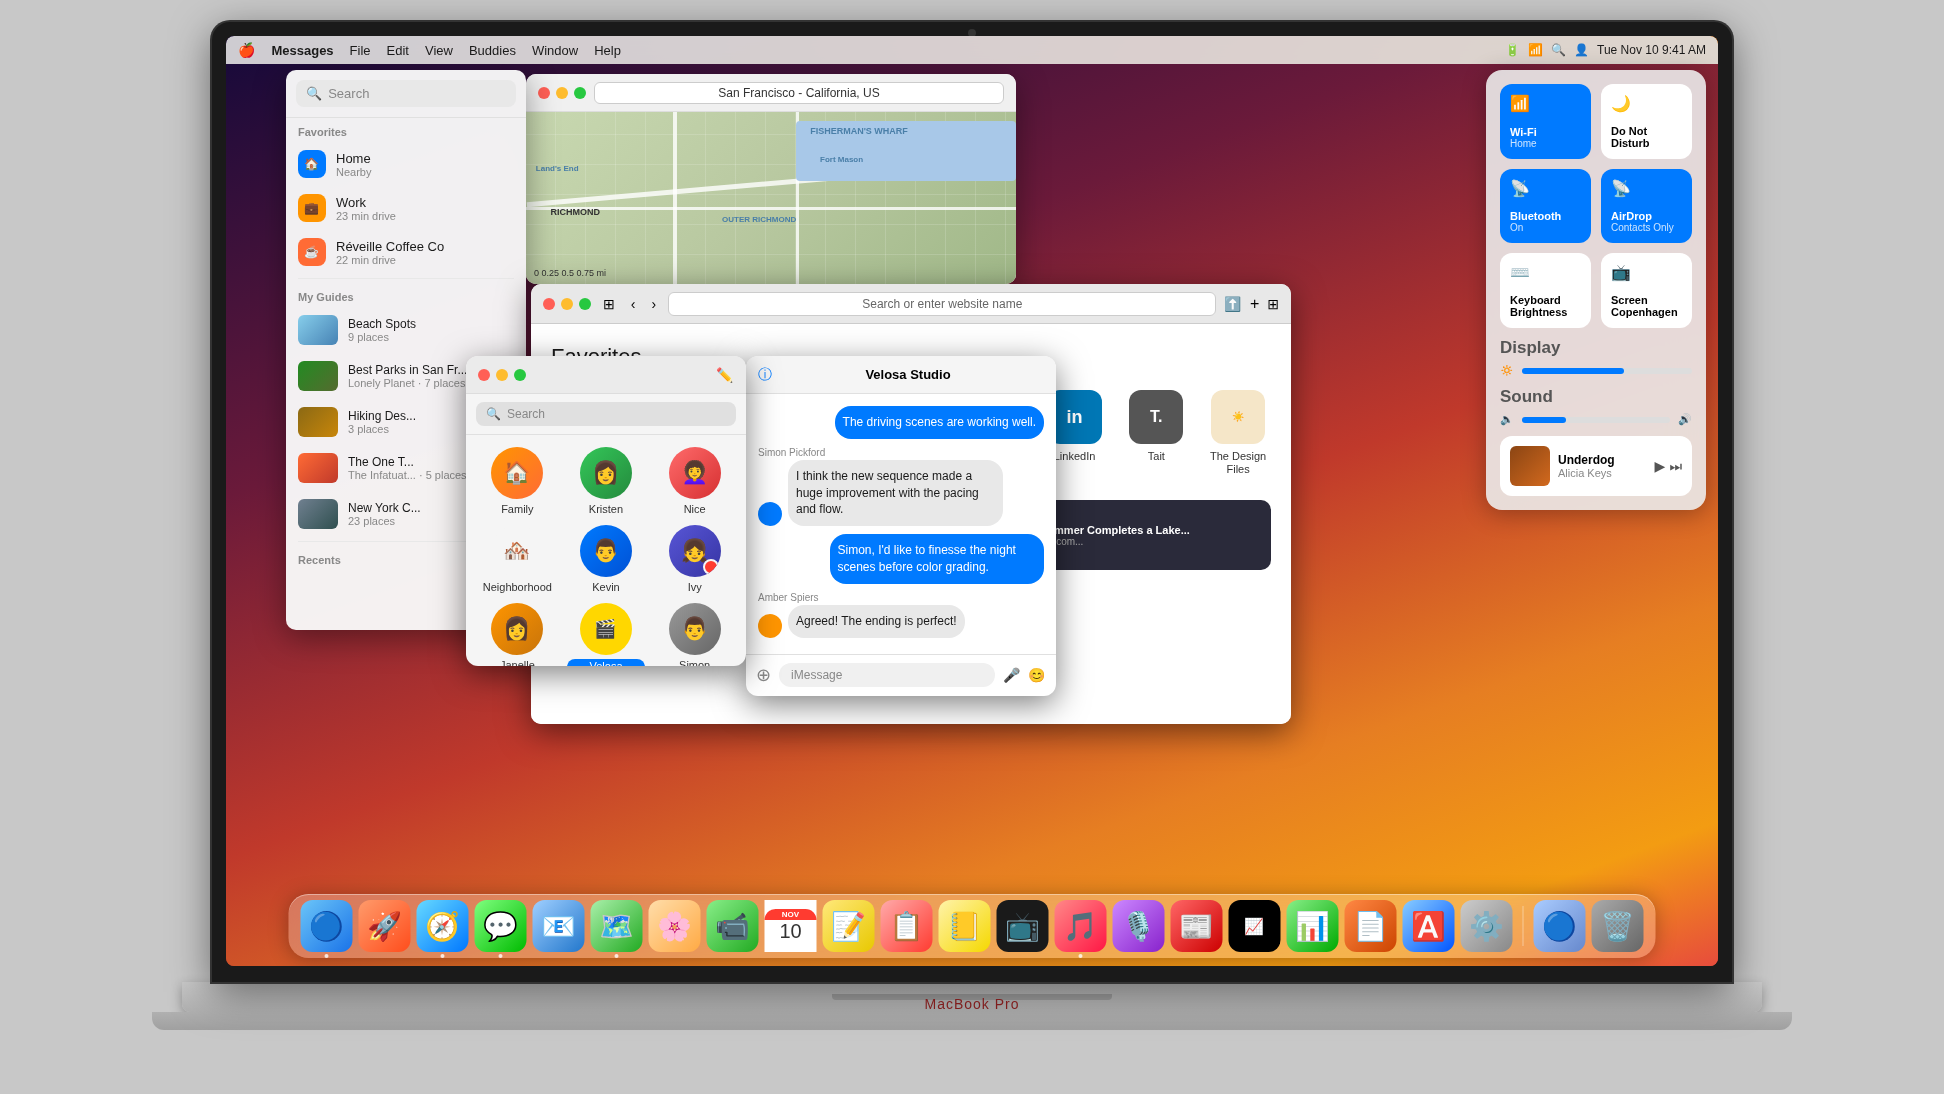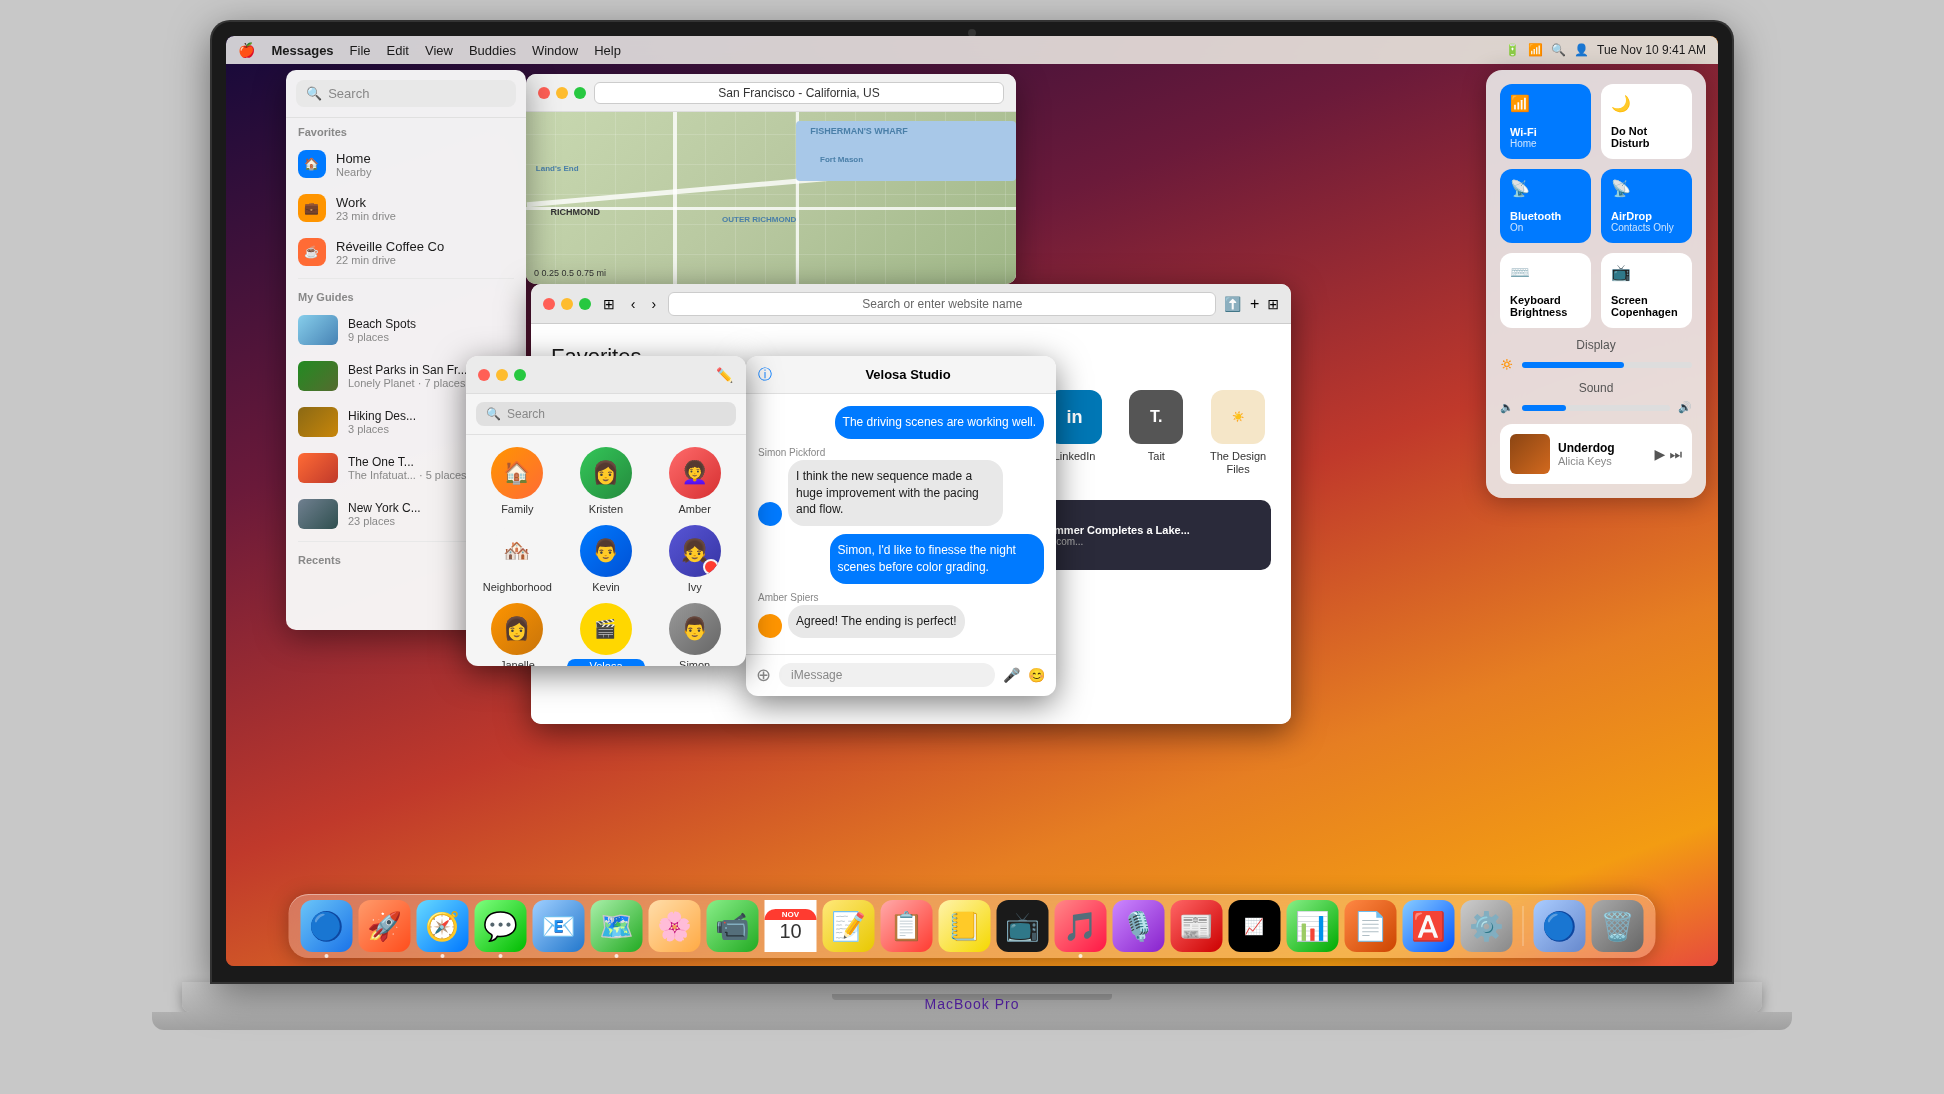--- a/index.html
+++ b/index.html
@@ -153,25 +153,24 @@
     .cc-tile-sub {
       font-size: 10px;
       color: #888;
     }
 
     .cc-tile.active .cc-tile-sub {
       color: rgba(255,255,255,0.8);
     }
 
     .cc-section-label {
-      font-size: 12px;
-      font-weight: 400;
+      font-size: 17px;
+      font-weight: 700;
       color: #555;
       margin-bottom: 6px;
-      text-align: center;
     }
 
     .cc-slider-row {
       display: flex;
       align-items: center;
       gap: 8px;
       margin-bottom: 10px;
     }
 
     .cc-slider {
@@ -716,21 +715,21 @@
       border-radius: 0 0 12px 12px;
     }
 
     .macbook-label {
       position: absolute;
       bottom: 60px;
       left: 50%;
       transform: translateX(-50%);
       font-size: 14px;
       font-weight: 300;
-      color: #4c1d95;
+      color: #7f1d1d;
       letter-spacing: 1px;
       white-space: nowrap;
     }
 
     
     .av-family { background: linear-gradient(135deg, #ff9500, #ff6b35); }
     .av-kristen { background: linear-gradient(135deg, #34c759, #248a3d); }
     .av-amber { background: linear-gradient(135deg, #ff6b6b, #d63031); }
     .av-neighborhood { background: #f5f5f5; font-size: 24px; color: #888; }
     .av-kevin { background: linear-gradient(135deg, #007aff, #0051d5); }
@@ -1081,21 +1080,21 @@
             <div class="contact-avatar av-kristen">
               <span style="font-size:22px;">👩</span>
             </div>
             <span class="contact-name">Kristen</span>
           </div>
 
           <div class="contact-item">
             <div class="contact-avatar av-amber">
               <span style="font-size:22px;">👩‍🦱</span>
             </div>
-            <span class="contact-name">Amber</span>
+            <span class="contact-name">Nice</span>
           </div>
 
           <div class="contact-item">
             <div class="contact-avatar av-neighborhood">
               <span style="font-size:22px;">🏘️</span>
             </div>
             <span class="contact-name">Neighborhood</span>
           </div>
 
           <div class="contact-item">

